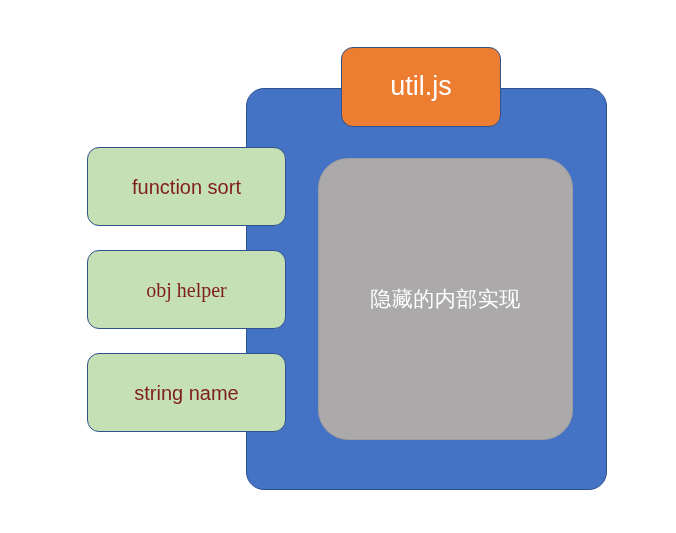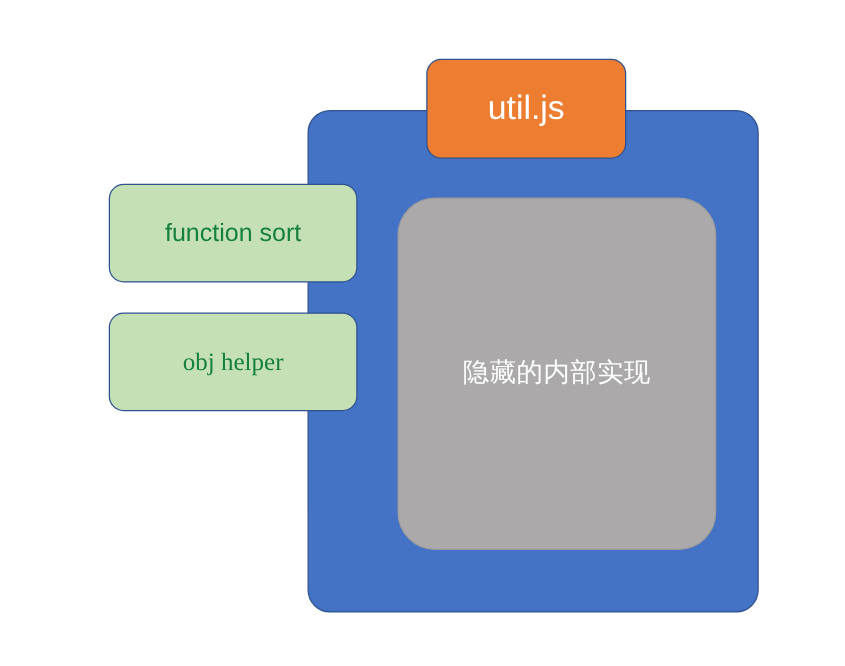--- a/index.html
+++ b/index.html
@@ -74,21 +74,21 @@
   
   .export-box {
     left: 87px;
     width: 199px;
     height: 79px;
     background: #C5E0B4;
     border: 1px solid #2F528F;
     border-radius: 12px;
   }
   .export-box .label {
-    color: #15803d;
+    color: #7f1d1d;
     font-size: 20px;
     line-height: 1.2;
   }
   #export-box-0 { top: 147px; }
   #export-box-1 { top: 250px; font-family: Liberation Serif, serif; }
   #export-box-2 { top: 353px; }
 </style>
 </head>
 <body>
 
@@ -106,14 +106,17 @@
   </div>
 
   <div id="export-box-0" class="shape export-box">
     <span class="label">function sort</span>
   </div>
 
   <div id="export-box-1" class="shape export-box">
     <span class="label">obj helper</span>
   </div>
 
+  <div id="export-box-2" class="shape export-box">
+    <span class="label">string name</span>
+  </div>
 
 </div>
 
 </body></html>

